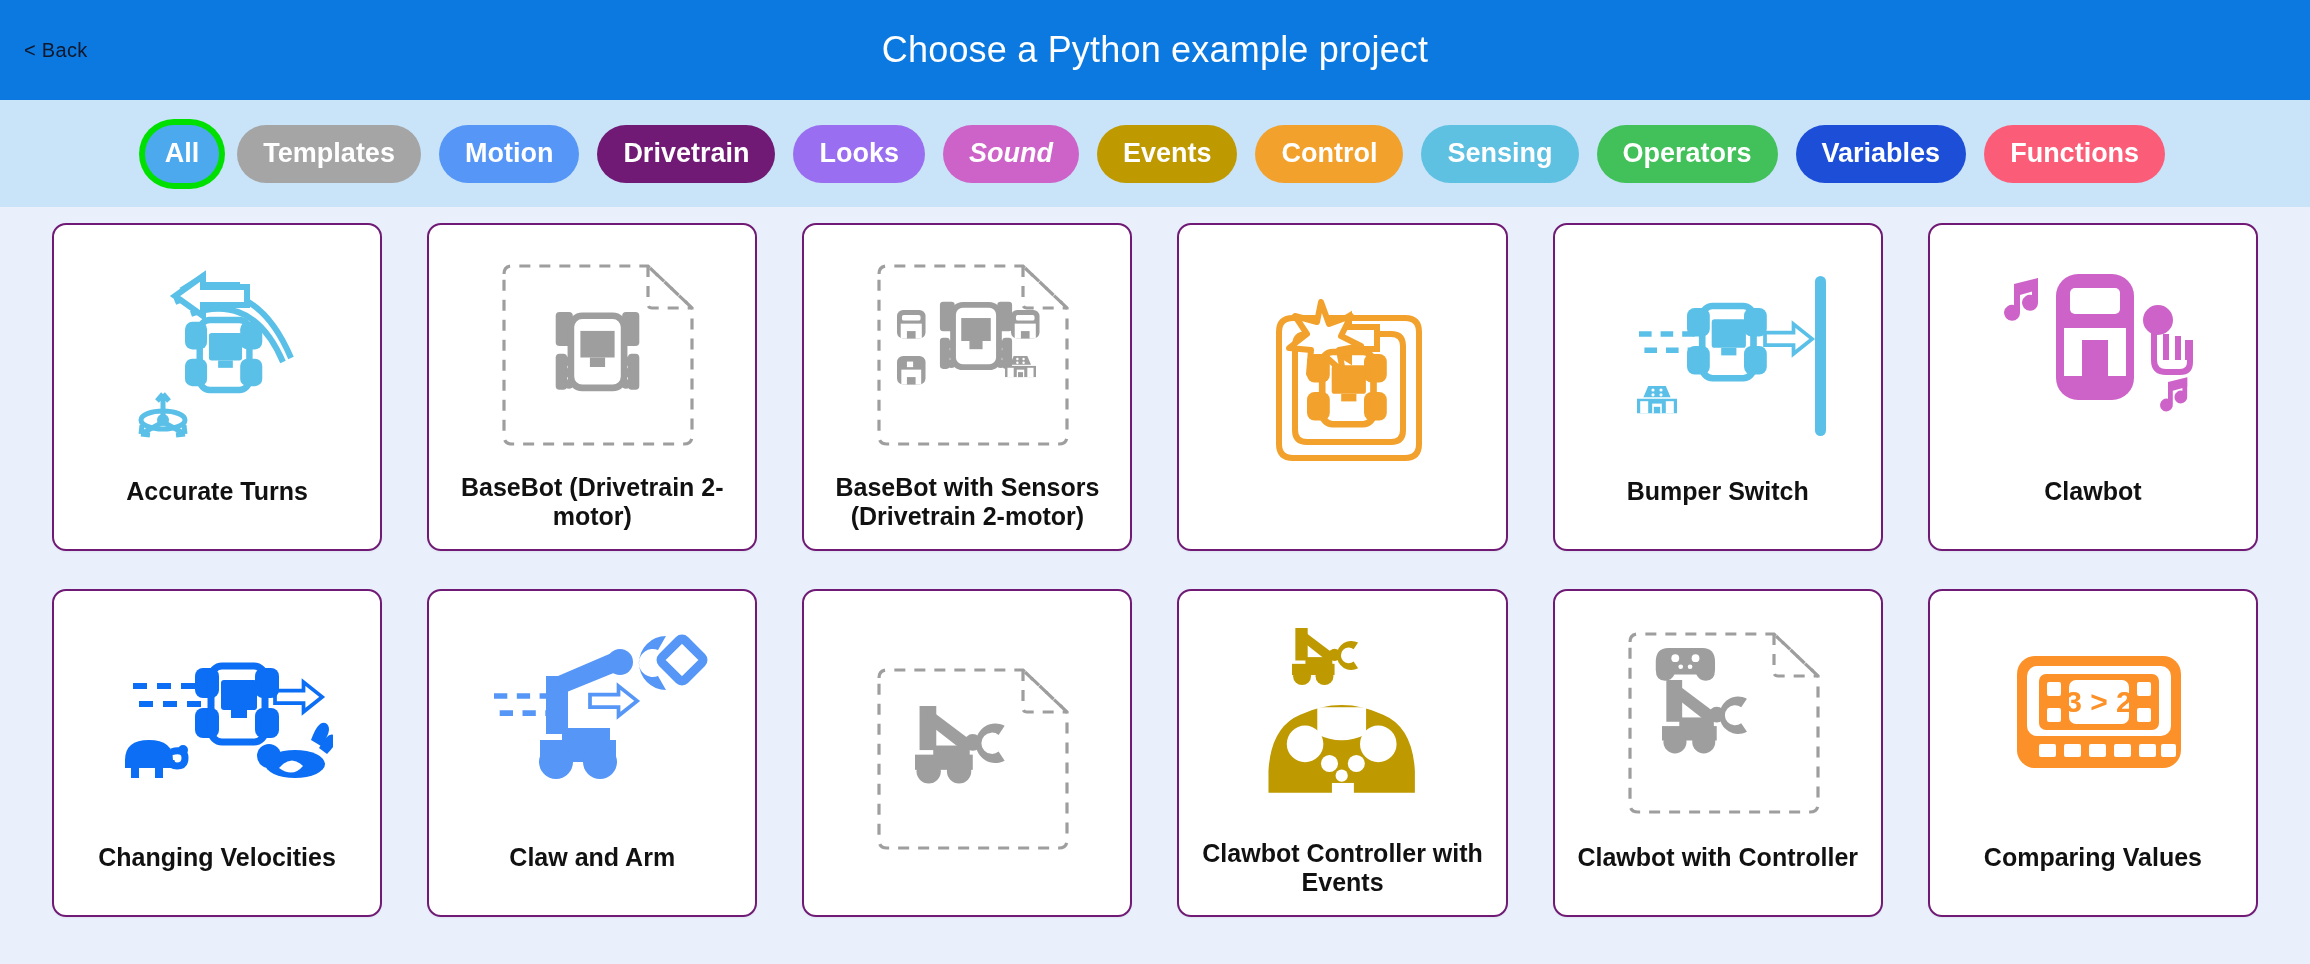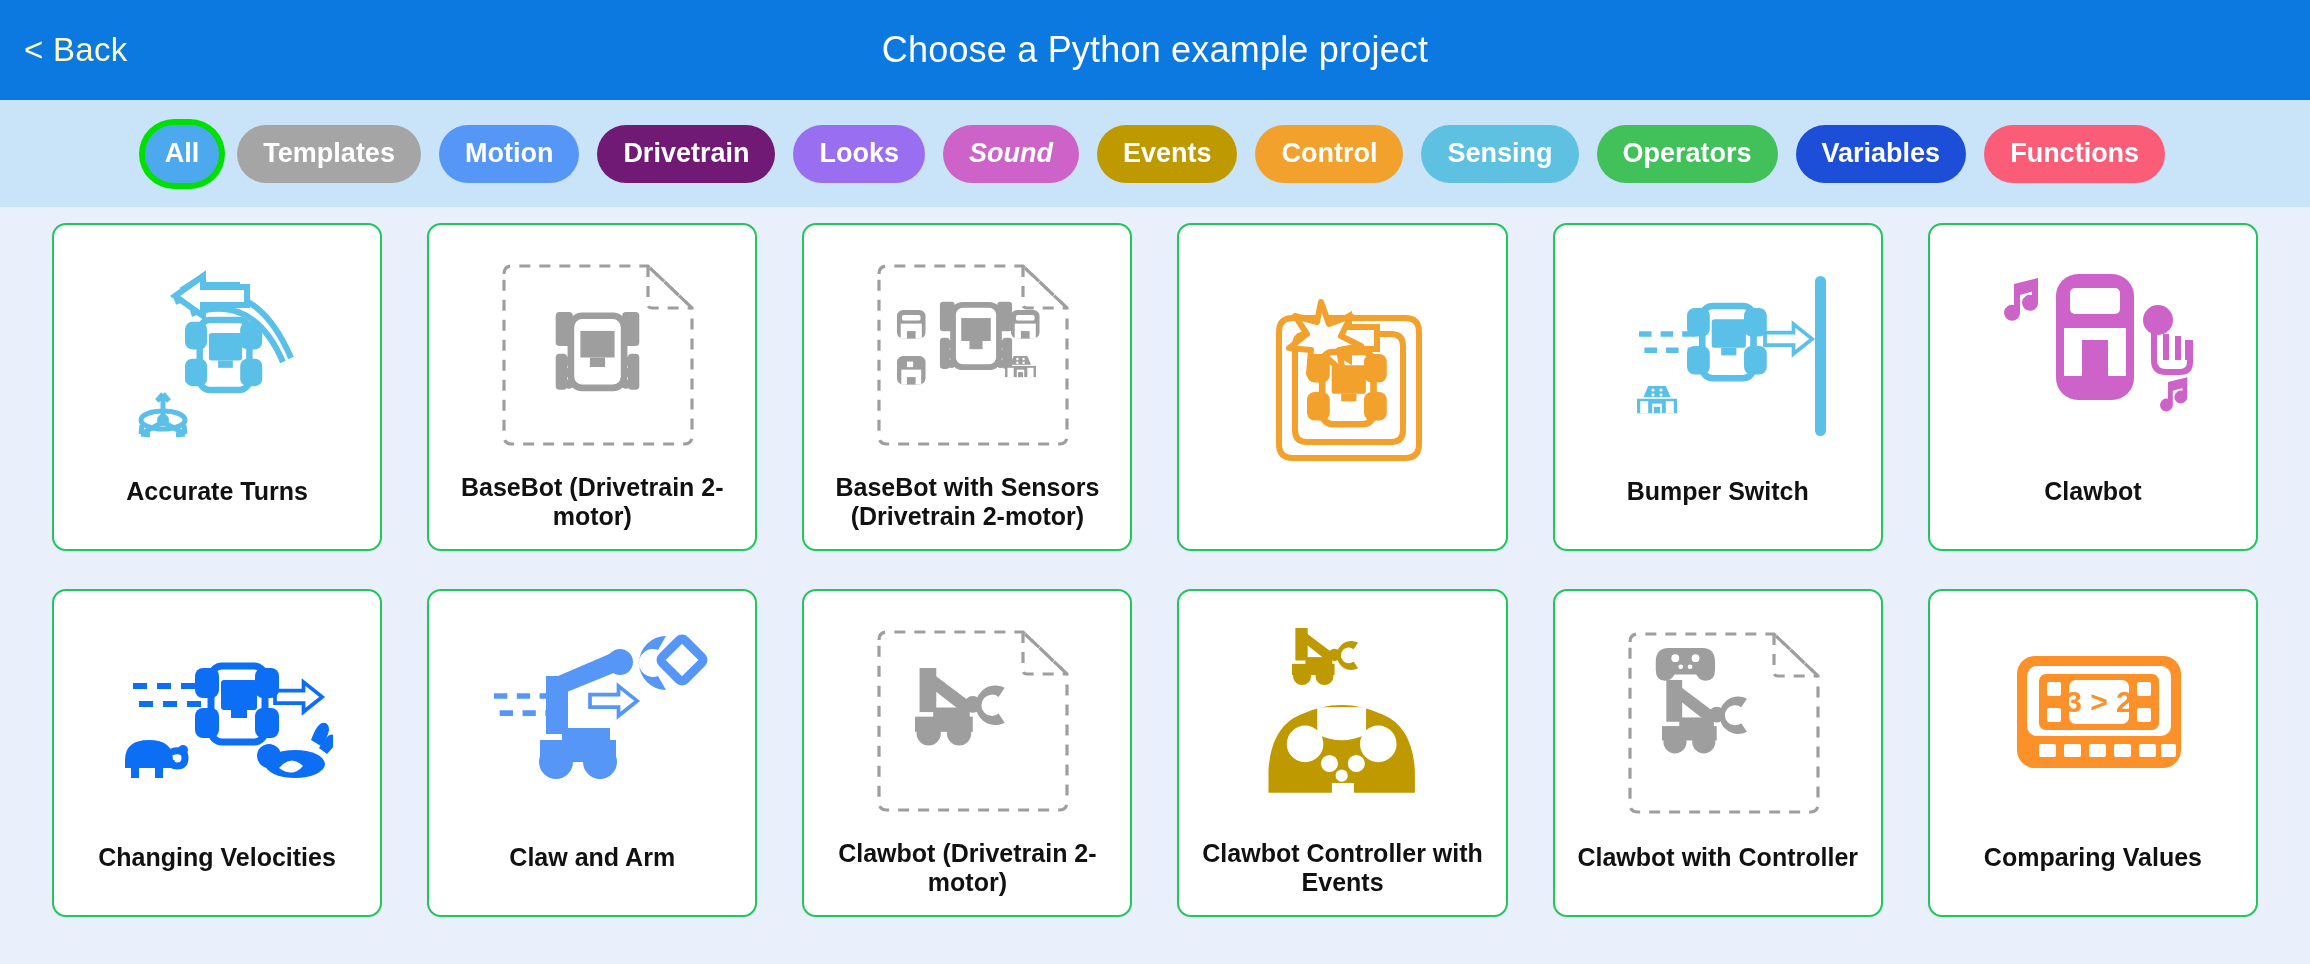--- a/index.html
+++ b/index.html
@@ -17,22 +17,22 @@
     height: 100px;
     background: #0b79e0;
     display: flex;
     align-items: center;
   }
   .back-btn {
     position: absolute;
     left: 18px;
     top: 50%;
     transform: translateY(-50%);
-    color: #fef9c3;
-    font-size: 33px;
+    color: #0f172a;
+    font-size: 20px;
     letter-spacing: 0.3px;
     cursor: pointer;
     padding: 4px 6px;
     white-space: nowrap;
   }
   .header-title {
     width: 100%;
     text-align: center;
     color: #ffffff;
     font-size: 36px;
@@ -77,21 +77,21 @@
     height: 739px;
   }
   .grid {
     display: grid;
     grid-template-columns: repeat(6, 1fr);
     column-gap: 45px;
     row-gap: 38px;
   }
   .card {
     background: #ffffff;
-    border: 2px solid #22c55e;
+    border: 2px solid #701a75;
     border-radius: 14px;
     height: 328px;
     display: flex;
     flex-direction: column;
     align-items: center;
     cursor: pointer;
     overflow: hidden;
     box-shadow: 0 1px 2px rgba(0,0,0,0.05);
   }
   .card-thumb {
@@ -449,23 +449,20 @@
     <path d="M16 2 L72 44 L62 58 L16 22 z"></path>
     <rect x="24" y="52" width="48" height="22"></rect>
     <rect x="0" y="64" width="76" height="20"></rect>
     <circle cx="18" cy="86" r="16"></circle>
     <circle cx="58" cy="86" r="16"></circle>
     <circle cx="76" cy="48" r="11"></circle>
     <path d="M118 26 A26 26 0 1 0 118 72 L110 60 A14 14 0 1 1 110 38 z"></path>
   </g>
     </svg>
         </div>
-        <div class="card-title">
-          <span>Clawbot (Drivetrain 2-motor)</span>
-        </div>
       </div>
       <div class="card">
         <div class="card-thumb">
           <svg viewBox="0 0 210 190" width="210" height="190">
       <g transform="translate(48,2) scale(0.56)" fill="#bf9900">
     <rect x="6" y="0" width="22" height="58"></rect>
     <path d="M16 2 L72 44 L62 58 L16 22 z"></path>
     <rect x="24" y="52" width="48" height="22"></rect>
     <rect x="0" y="64" width="76" height="20"></rect>
     <circle cx="18" cy="86" r="16"></circle>

